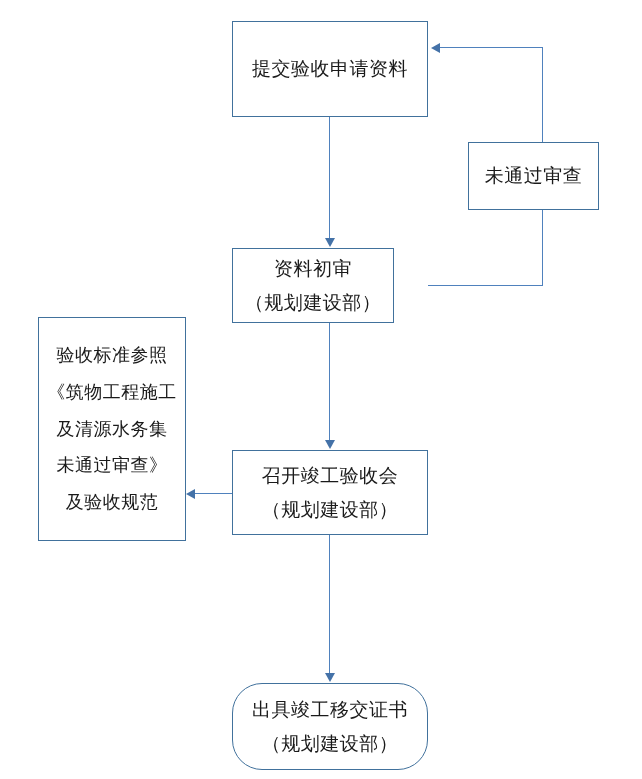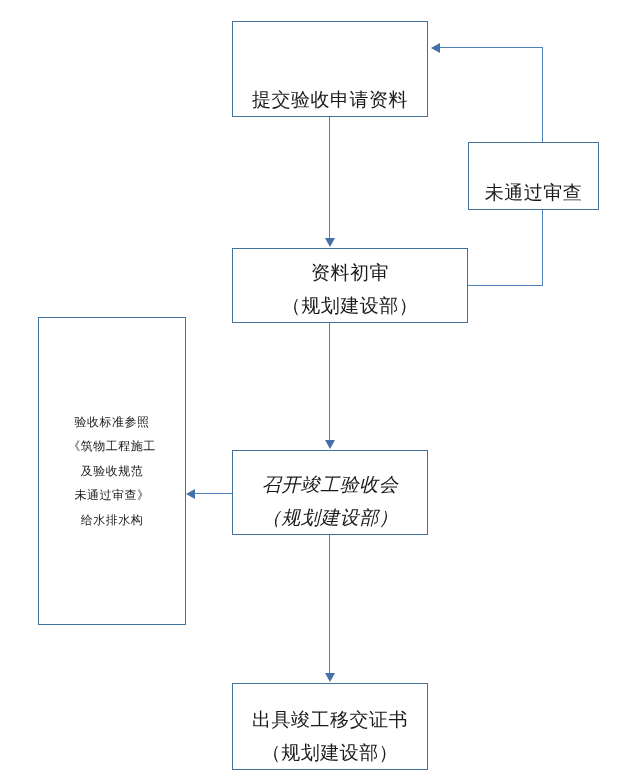--- a/index.html
+++ b/index.html
@@ -19,40 +19,40 @@
     overflow: hidden;
   }
   .node {
     position: absolute;
     box-sizing: border-box;
     border: 1px solid #41719C;
     background: #ffffff;
     display: flex;
     flex-direction: column;
     align-items: center;
-    justify-content: flex-end;
+    justify-content: center;
     color: #1a1a1a;
     font-family: "DejaVu Serif", "Liberation Serif", serif;
     font-size: 19px;
     line-height: 1.75;
     letter-spacing: 0.5px;
     text-align: center;
     z-index: 3;
   }
   .node .line {
     white-space: nowrap;
   }
   
   #node-submit     { left: 232px; top: 21px;  width: 196px; height: 96px; }
   #node-rejected   { left: 468px; top: 142px; width: 131px; height: 68px; }
-  #node-review     { left: 232px; top: 248px; width: 236px; height: 75px; }
-  #node-standards  { left: 38px;  top: 317px; width: 148px; height: 308px;
-                     font-size: 12px; line-height: 2.05; justify-content: center; }
-  #node-meeting    { left: 232px; top: 450px; width: 196px; height: 85px; font-style: italic; }
-  #node-certificate{ left: 232px; top: 683px; width: 196px; height: 87px; }
+  #node-review     { left: 232px; top: 248px; width: 162px; height: 75px; }
+  #node-standards  { left: 38px;  top: 317px; width: 148px; height: 224px;
+                     font-size: 18px; line-height: 2.05; justify-content: center; }
+  #node-meeting    { left: 232px; top: 450px; width: 196px; height: 85px; }
+  #node-certificate{ left: 232px; top: 683px; width: 196px; height: 87px; border-radius: 30px; }
 
   
   .conn {
     position: absolute;
     background: #4F81BD;
     z-index: 1;
   }
   .conn.h { height: 1px; }
   .conn.v { width: 1px; }
 
@@ -128,23 +128,23 @@
   </div>
 
   <div class="node" id="node-review">
     <span class="line">资料初审</span>
     <span class="line">（规划建设部）</span>
   </div>
 
   <div class="node" id="node-standards">
     <span class="line">验收标准参照</span>
     <span class="line">《筑物工程施工</span>
+    <span class="line">及清源水务集</span>
+    <span class="line">未通过审查》</span>
     <span class="line">及验收规范</span>
-    <span class="line">未通过审查》</span>
-    <span class="line">给水排水构</span>
   </div>
 
   <div class="node" id="node-meeting">
     <span class="line">召开竣工验收会</span>
     <span class="line">（规划建设部）</span>
   </div>
 
   <div class="node" id="node-certificate">
     <span class="line">出具竣工移交证书</span>
     <span class="line">（规划建设部）</span>

